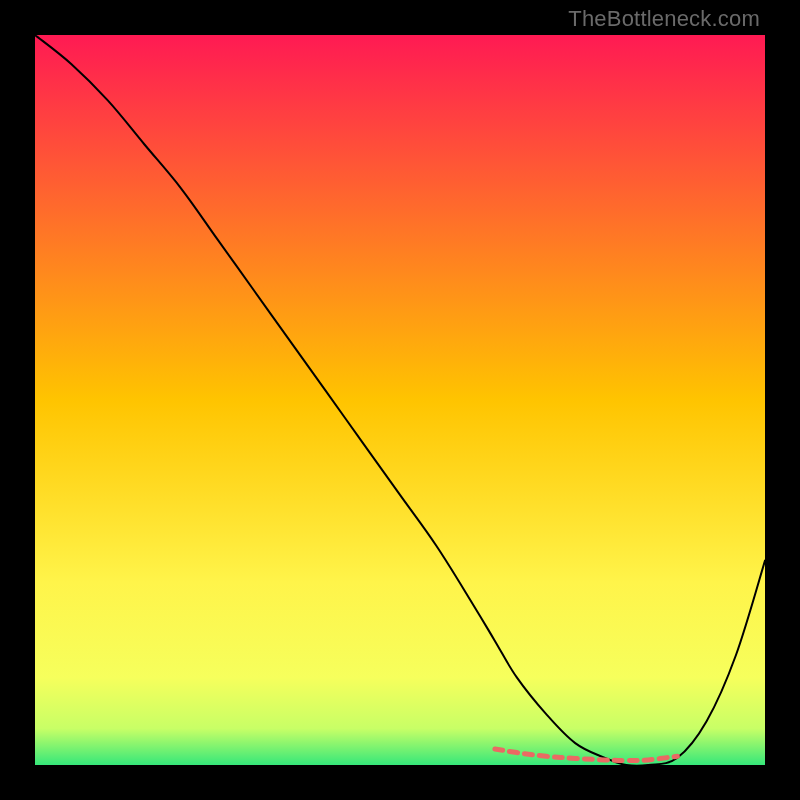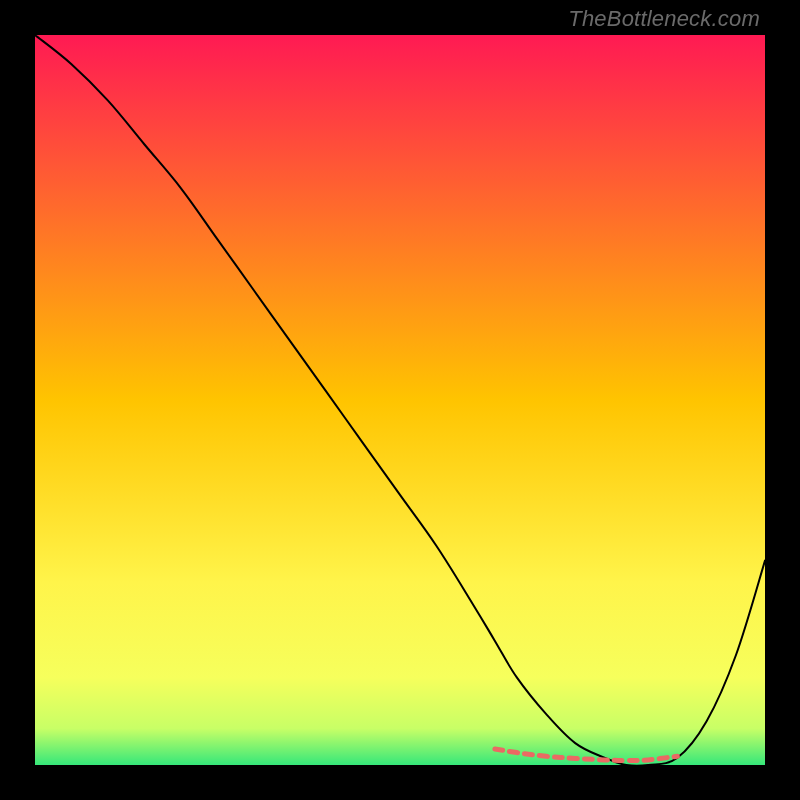--- a/index.html
+++ b/index.html
@@ -7,21 +7,20 @@
     padding: 0;
     width: 800px;
     height: 800px;
     background: #000000;
     overflow: hidden;
   }
   .chart-container {
     position: relative;
     width: 772px;
     height: 800px;
-    font-style: italic;
   }
   .watermark {
     position: absolute;
     top: 6px;
     right: 12px;
     color: #6a6a6a;
     font-family: Arial, Helvetica, sans-serif;
     font-size: 22px;
     font-weight: 500;
     letter-spacing: 0.2px;

